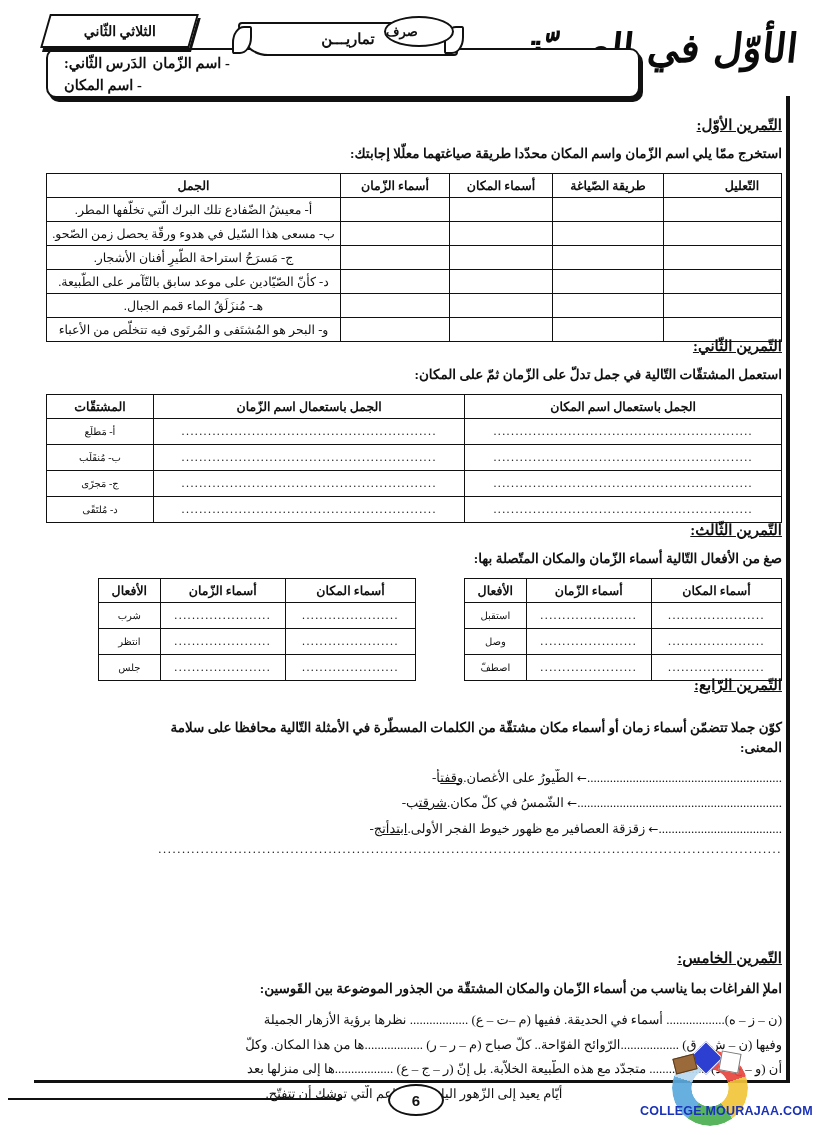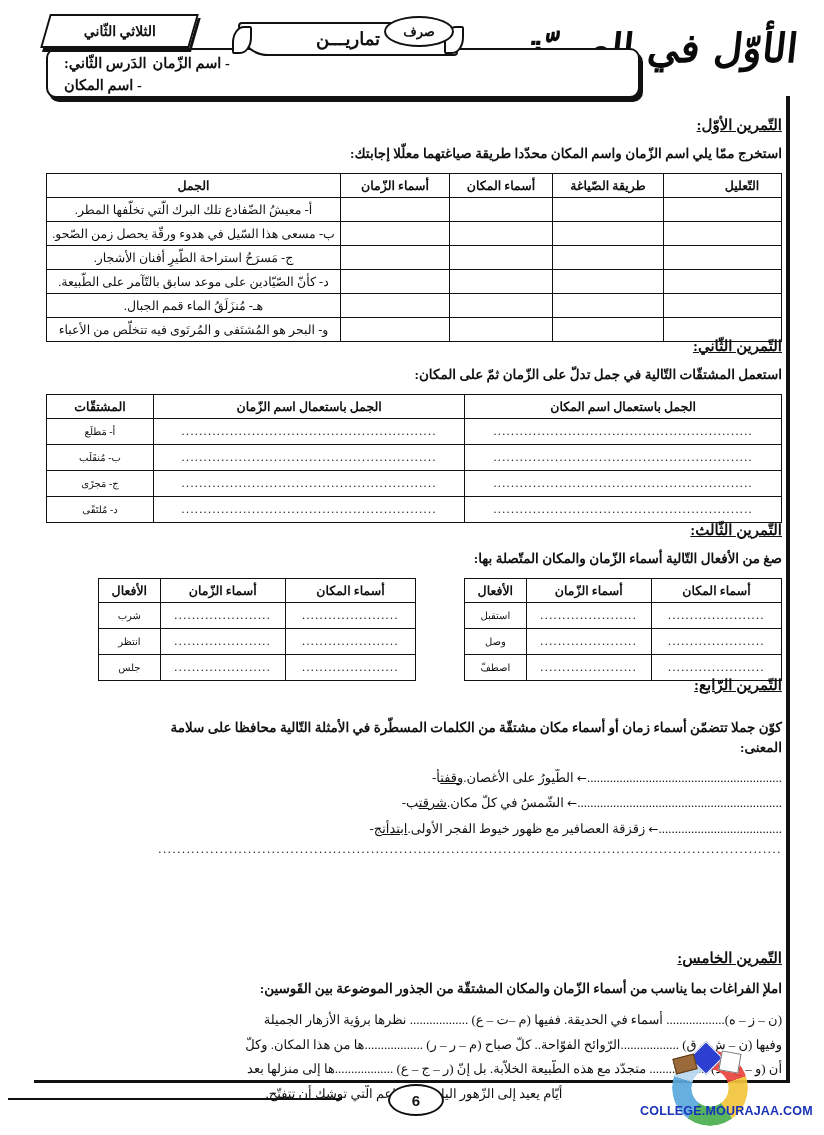--- a/index.html
+++ b/index.html
@@ -33,29 +33,29 @@
     display:flex;align-items:center;justify-content:flex-start;
     font-family:"DejaVu Serif",serif;
     font-size:40px;font-weight:bold;letter-spacing:-1px;
     color:#0a0a0a;
     transform:skewX(-6deg);
     white-space:nowrap;
   }
   .badge-sarf{
     position:absolute;right:370px;top:16px;
     width:66px;height:27px;border:2px solid #111;border-radius:50%;
-    display:flex;align-items:center;justify-content:center;
+    display:flex;align-items:center;justify-content:flex-end;
     font-size:13px;font-weight:bold;background:#fff;z-index:4;
   }
   .tab-tamarin{
     position:absolute;left:238px;top:22px;width:216px;height:30px;
     border:2px solid #111;background:#fff;
     border-radius:4px 30px 4px 30px;
     display:flex;align-items:center;justify-content:center;
-    font-size:18px;font-weight:bold;letter-spacing:2px;z-index:3;
+    font-size:15px;font-weight:bold;letter-spacing:2px;z-index:3;
   }
   .tab-tamarin:before,.tab-tamarin:after{
     content:"";position:absolute;top:2px;width:16px;height:24px;
     border:2px solid #111;border-radius:60% 10% 60% 10%;background:#fff;
   }
   .tab-tamarin:before{left:-8px;}
   .tab-tamarin:after{right:-8px;}
   .tab-trimester{
     position:absolute;left:45px;top:14px;width:145px;height:30px;
     border:2px solid #111;background:#fff;

